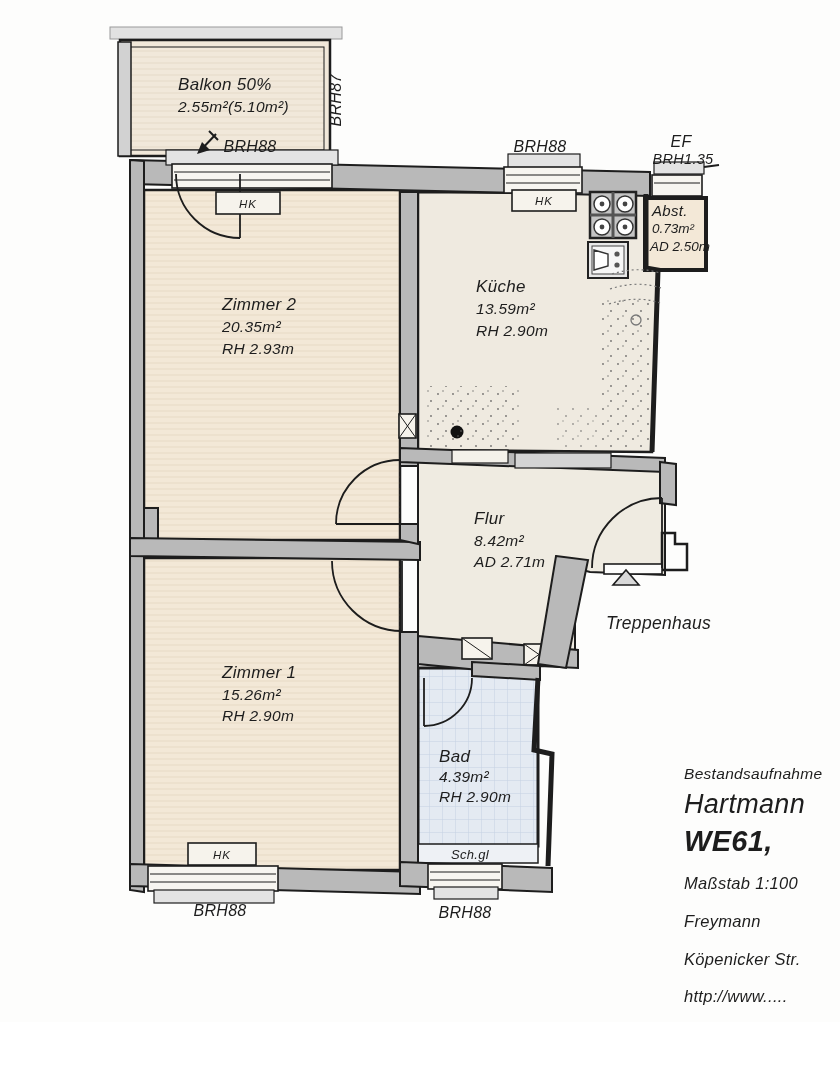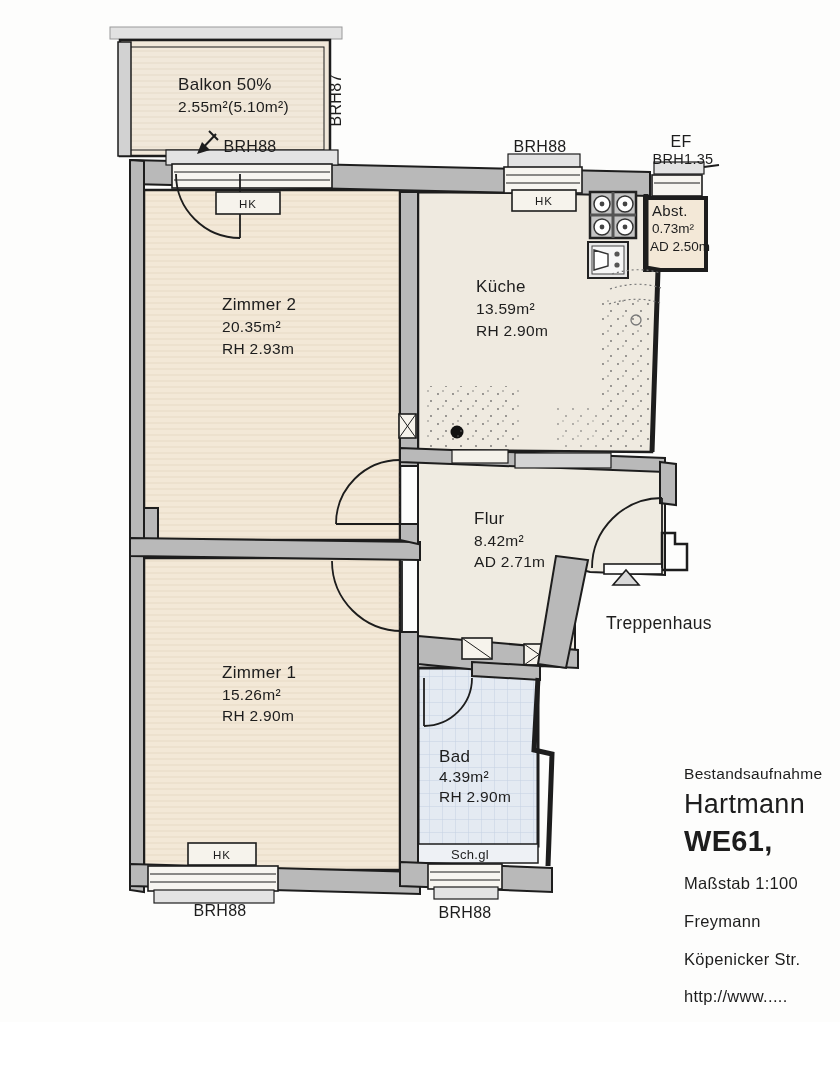--- a/index.html
+++ b/index.html
@@ -1,16 +1,16 @@
 <!DOCTYPE html>
 <html><head>
 <meta charset="utf-8">
 <style>
   html,body{margin:0;padding:0;background:#ffffff;}
-  #stage{position:relative;width:840px;height:1022px;background:#fdfdfc;overflow:hidden;}
+  #stage{position:relative;width:840px;height:1022px;background:#fdfdfc;overflow:hidden;font-style:italic;}
   svg{display:block;}
   text{font-family:"Liberation Sans","DejaVu Sans",sans-serif;fill:#1d1d1d;letter-spacing:0.3px;}
   .t-room{font-size:17px;}
   .t-sub{font-size:15.5px;}
   .t-brh{font-size:16px;}
   .t-hk{font-size:11.5px;letter-spacing:1px;}
   .t-abst1{font-size:15px;}
   .t-abst2{font-size:13.5px;letter-spacing:0;}
   .t-small{font-size:13px;}
   .t-trep{font-size:17.5px;}

